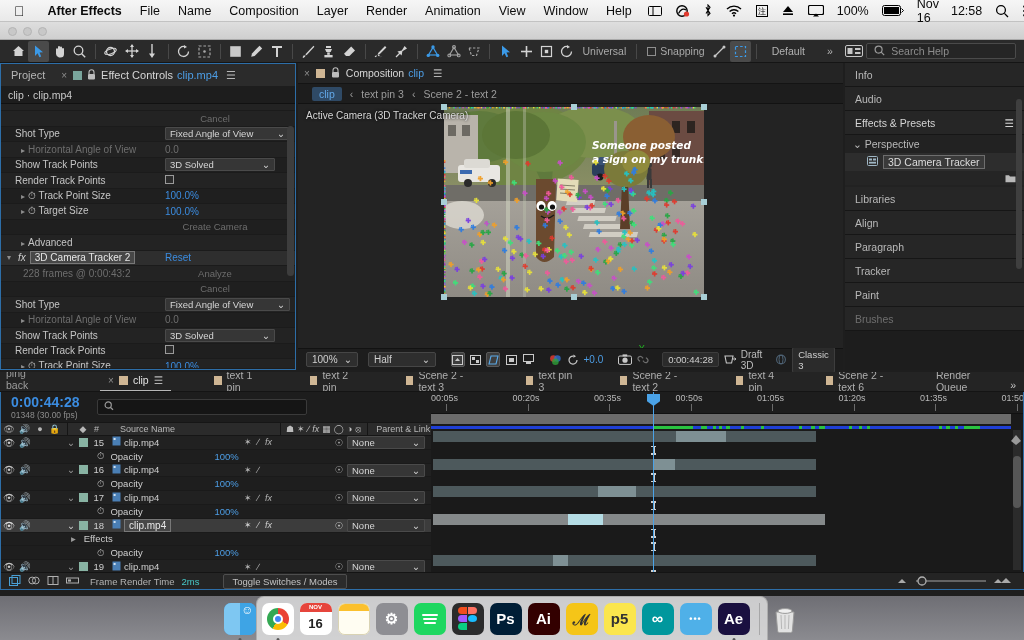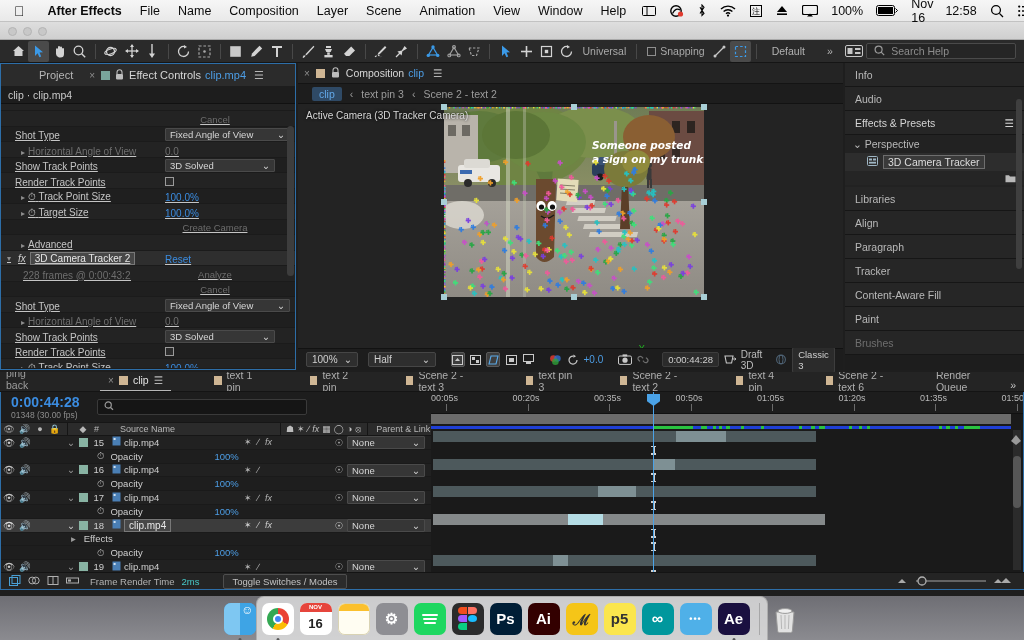--- a/index.html
+++ b/index.html
@@ -73,27 +73,27 @@
   .ptab.sel { border-bottom: 1px solid #b7b7b7; }
   .ptab .x { color: #8d8d8d; font-size: 10px; }
   .swatch { width: 9px; height: 9px; background: #cfb694; display: inline-block; }
   .swatch.teal { background: #79a59c; }
   .swatch.grn { background: #88b3a3; }
 
   
   #effectControls { left: 0; top: 63px; width: 296px; height: 307px;
                     border: 1px solid #2d6ea8; background: #1d1d1d; }
   .ec-head { height: 22px; background: #2b2b2b; display: flex; align-items: center;
-             font-size: 11px; color: #c3c3c3; padding-left: 28px; }
+             font-size: 11px; color: #c3c3c3; }
   .ec-sub { height: 18px; background: #1d1d1d; display: flex; align-items: center;
             padding-left: 7px; font-size: 10.5px; color: #c9c9c9;
             border-bottom: 1px solid #111; }
   .ec-body { position: relative; height: 264px; overflow: hidden; background: #232323; }
-  .ec-row { height: 15.5px; display: flex; align-items: flex-end; font-size: 10px;
-            color: #c5c5c5; border-bottom: 1px solid #1b1b1b; text-decoration: underline; }
+  .ec-row { height: 15.5px; display: flex; align-items: center; font-size: 10px;
+            color: #c5c5c5; border-bottom: 1px solid #1b1b1b; }
   .ec-row.alt { background: #1f1f1f; }
   .ec-row.hdr { background: #2e2e2e; }
   .ec-lbl { width: 160px; padding-left: 14px; white-space: nowrap; overflow: hidden; }
   .ec-lbl.ind { padding-left: 20px; }
   .ec-val { flex: 1; padding-left: 4px; color: #3b8ce0; white-space: nowrap; }
   .ec-val.dim { color: #6e6e6e; }
   .dropdown { display: inline-flex; align-items: center; justify-content: space-between;
     background: #363636; border: 1px solid #4a4a4a; height: 13px; border-radius: 1px;
     padding: 0 4px; color: #d6d6d6; font-size: 9.5px; }
   .btnwide { display: block; text-align: center; background: #333; border: 1px solid #555;
@@ -215,21 +215,21 @@
 
 <div id="app">
 
   <div class="macbar">
     <span class="apple"></span>
     <span class="mitem bold">After Effects</span>
     <span class="mitem">File</span>
     <span class="mitem">Name</span>
     <span class="mitem">Composition</span>
     <span class="mitem">Layer</span>
-    <span class="mitem">Scene</span>
+    <span class="mitem">Render</span>
     <span class="mitem">Animation</span>
     <span class="mitem">View</span>
     <span class="mitem">Window</span>
     <span class="mitem">Help</span>
     <span class="spacer"></span>
     <span class="sitem">
       <svg width="14" height="10" viewBox="0 0 14 10">
           <rect x="0.5" y="0.5" width="13" height="9" rx="1" fill="none" stroke="#000"></rect>
           <line x1="5" y1="0.5" x2="5" y2="9.5" stroke="#000"></line>
         </svg>
@@ -2605,23 +2605,20 @@
       <span>Libraries</span>
     </div>
     <div class="sb-item">
       <span>Align</span>
     </div>
     <div class="sb-item">
       <span>Paragraph</span>
     </div>
     <div class="sb-item">
       <span>Tracker</span>
-    </div>
-    <div class="sb-item">
-      <span>Content-Aware Fill</span>
     </div>
     <div class="sb-item">
       <span>Paint</span>
     </div>
     <div class="sb-item" style="color:#6f6f6f">
       <span>Brushes</span>
     </div>
     <div class="sb-scroll"></div>
   </div>
 

